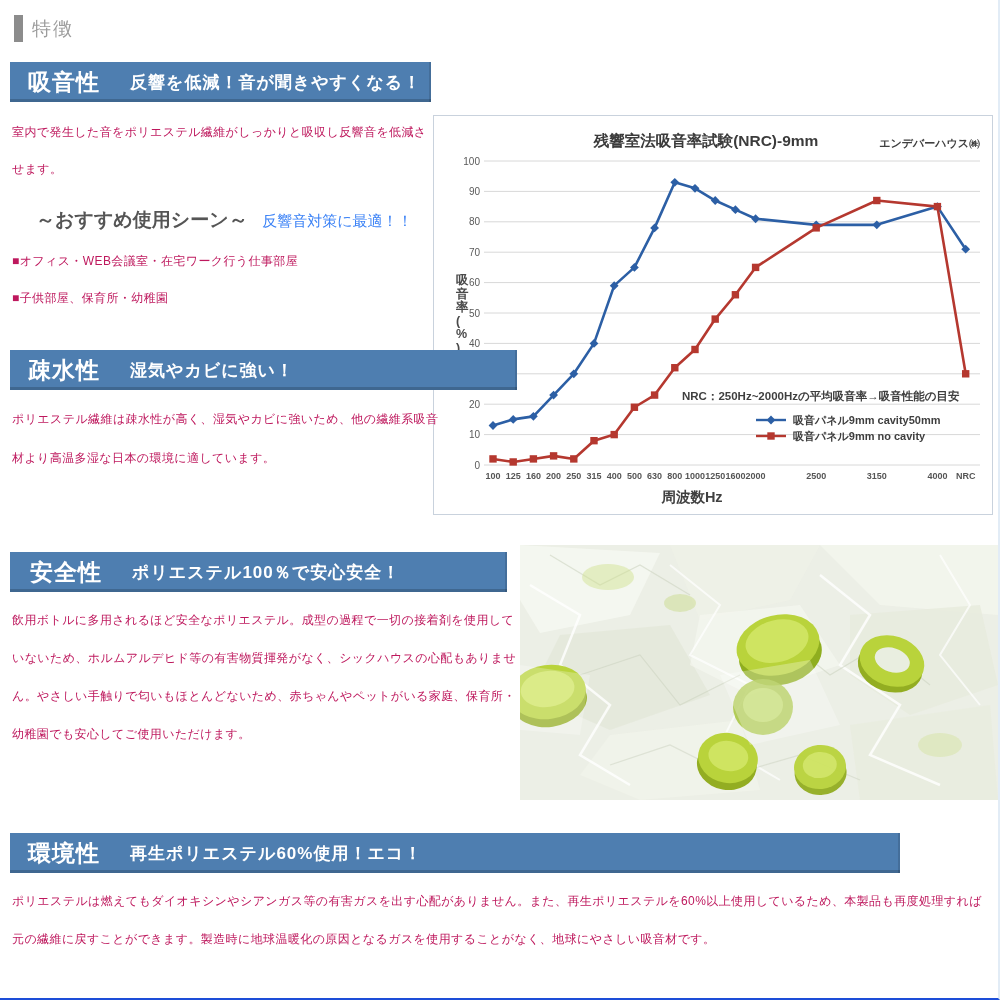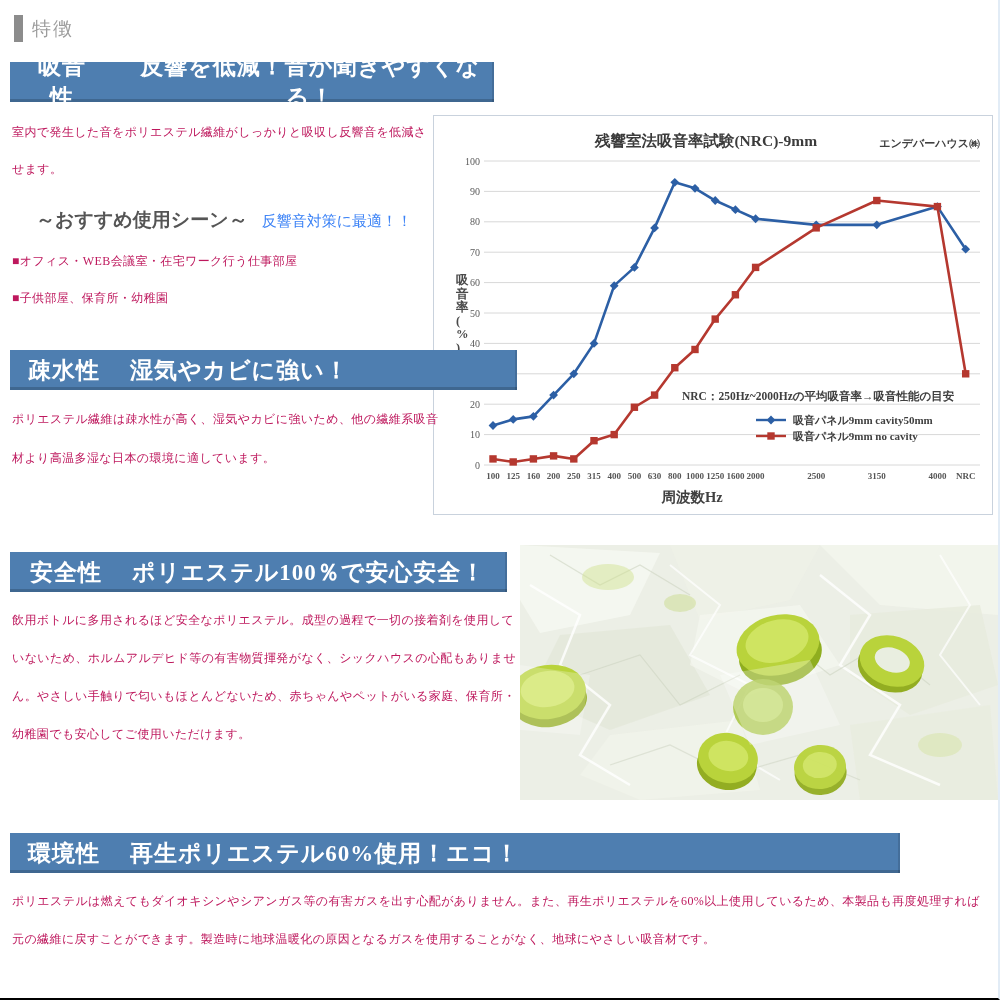--- a/index.html
+++ b/index.html
@@ -1,55 +1,55 @@
 <!DOCTYPE html>
 <html><head>
 <meta charset="utf-8">
 <style>
   html,body{margin:0;padding:0;background:#fff;}
   #page{
     position:relative;width:1000px;height:1000px;background:#ffffff;
-    font-family:Liberation Serif, serif;color:#595959;
+    font-family:Liberation Sans, sans-serif;color:#595959;
     overflow:hidden;
-    border-right:2px solid #e2ecf6;border-bottom:2px solid #000000;box-sizing:border-box;
+    border-right:2px solid #e2ecf6;border-bottom:2px solid #1d4ed8;box-sizing:border-box;
   }
   .abs{position:absolute;}
   
   #feature-label{left:14px;top:15px;display:flex;align-items:center;}
   #feature-label .bar{width:9px;height:27px;background:#8c8c8c;margin-right:9px;}
   #feature-label .txt{font-size:19px;color:#9c9c9c;letter-spacing:2px;}
   
   .section-bar{
     height:40px;background:#4e7eb0;color:#fff;display:flex;align-items:center;
     box-shadow:inset 0 -3px 0 rgba(0,0,0,.18), inset -2px 0 0 rgba(0,0,0,.12);
     box-sizing:border-box;padding-left:18px;
   }
   .section-bar .sec-title{font-size:23px;font-weight:bold;letter-spacing:1px;}
-  .section-bar .sec-tagline{font-size:23px;font-weight:bold;margin-left:30px;letter-spacing:1px;}
+  .section-bar .sec-tagline{font-size:17px;font-weight:bold;margin-left:30px;letter-spacing:1px;}
   
   .body-text{font-size:12px;line-height:37px;color:#be185d;letter-spacing:0.4px;}
   .scene-heading{font-size:19px;font-weight:bold;color:#555;margin-left:24px;}
   .scene-note{font-size:15px;color:#3b82f6;margin-left:10px;}
   
   #chart-frame{left:433px;top:115px;width:560px;height:400px;background:#fff;
     border:1px solid #c9d2dd;box-sizing:border-box;}
   
   #photo-frame{left:520px;top:545px;width:478px;height:255px;overflow:hidden;}
 </style>
 </head>
 <body>
 
 <div id="page">
 
   <div class="abs" id="feature-label">
     <span class="bar"></span>
     <span class="txt">特徴</span>
   </div>
 
-  <div class="abs section-bar" style="left:10px;top:62px;width:484px;text-align:center;">
+  <div class="abs section-bar" style="left:10px;top:62px;width:421px;">
     <span class="sec-title">吸音性</span>
     <span class="sec-tagline">反響を低減！音が聞きやすくなる！</span>
   </div>
   <div class="abs body-text" style="left:12px;top:114px;width:422px;">室内で発生した音をポリエステル繊維がしっかりと吸収し反響音を低減させます。</div>
   <div class="abs" style="left:12px;top:207px;white-space:nowrap;">
     <span class="scene-heading">～おすすめ使用シーン～</span>
     <span class="scene-note">反響音対策に最適！！</span>
   </div>
   <div class="abs body-text" style="left:12px;top:243px;width:440px;line-height:37px;">
     <div>■オフィス・WEB会議室・在宅ワーク行う仕事部屋</div>

